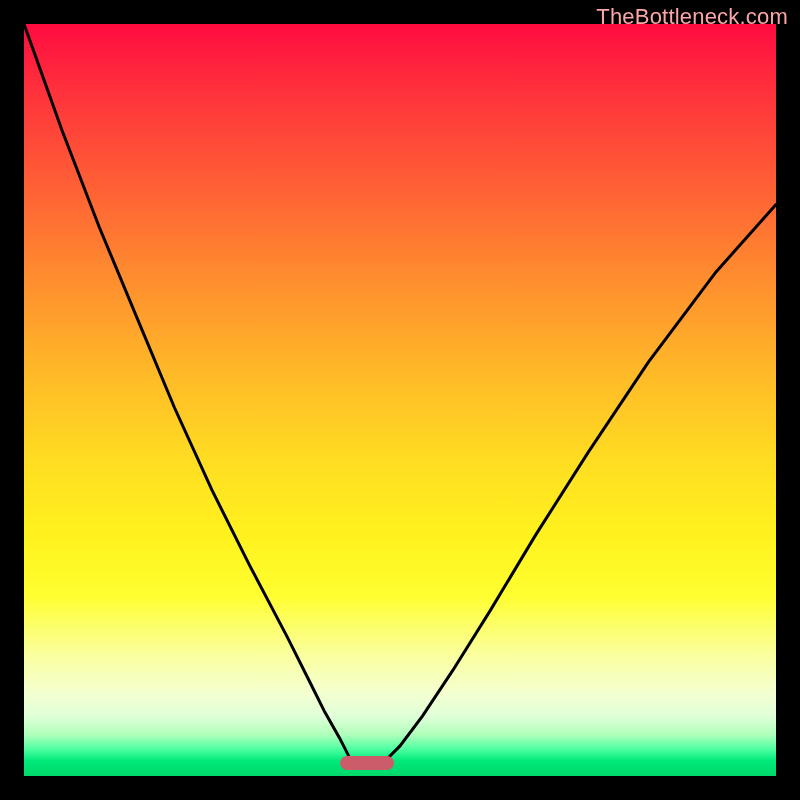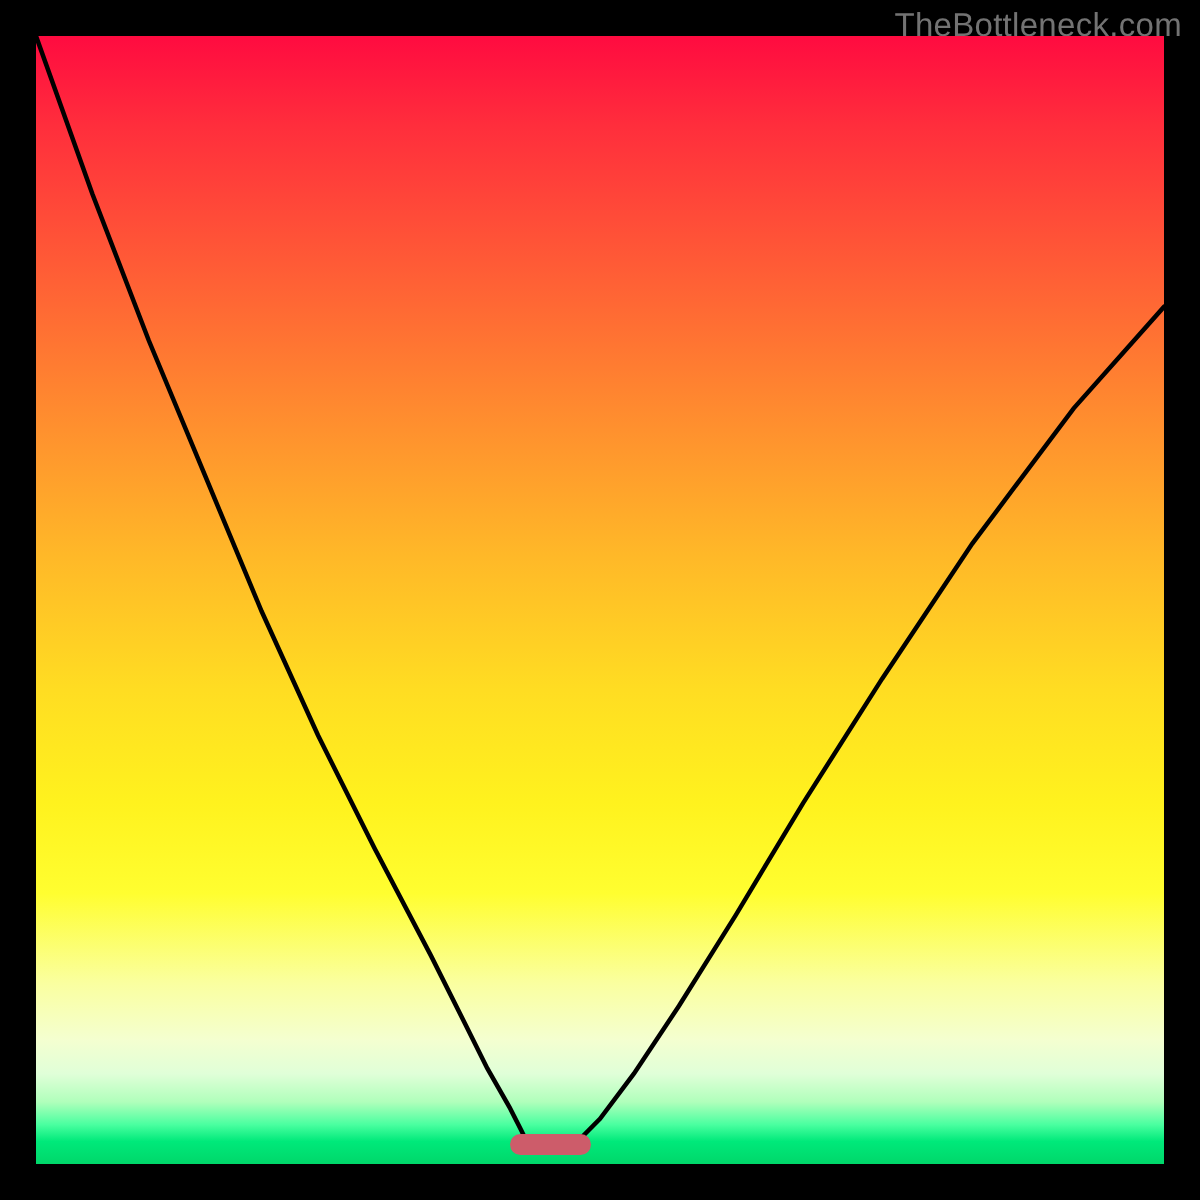--- a/index.html
+++ b/index.html
@@ -49,21 +49,21 @@
   }
   .marker {
     position: absolute;
     background: #cd5c6a;
     border-radius: 10px;
   }
   .watermark {
     position: absolute;
     top: 4px;
     right: 12px;
-    color: #737373;
+    color: #fca5a5;
     font-size: 22px;
     letter-spacing: 0.2px;
     font-weight: 500;
   }
 </style>
 </head>
 <body>
 
 <div class="watermark">TheBottleneck.com</div>
 

